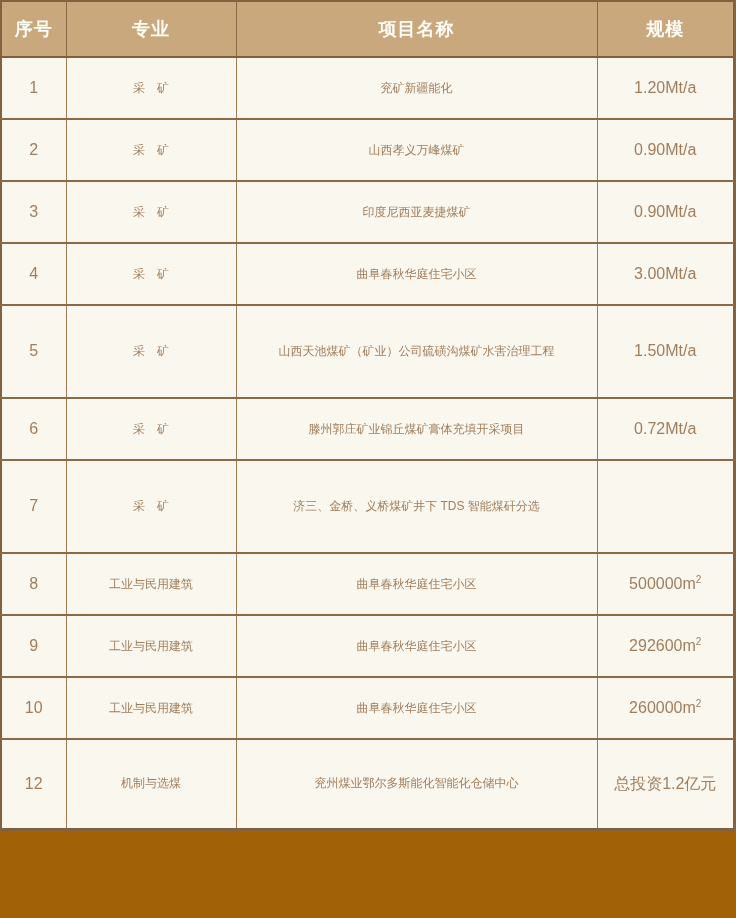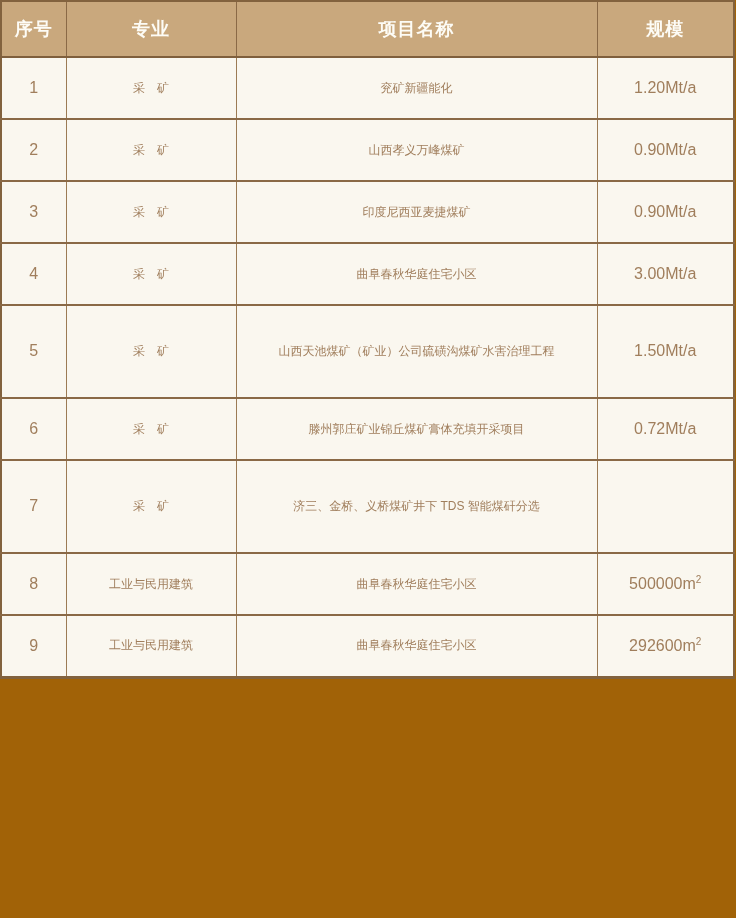--- a/index.html
+++ b/index.html
@@ -126,15 +126,27 @@
         <td class="major">工业与民用建筑</td>
         <td class="name">曲阜春秋华庭住宅小区</td>
         <td class="scale">500000m<sup>2</sup></td>
       </tr>
       <tr class="r-single">
         <td class="no">9</td>
         <td class="major">工业与民用建筑</td>
         <td class="name">曲阜春秋华庭住宅小区</td>
         <td class="scale">292600m<sup>2</sup></td>
       </tr>
+      <tr class="r-single">
+        <td class="no">10</td>
+        <td class="major">工业与民用建筑</td>
+        <td class="name">曲阜春秋华庭住宅小区</td>
+        <td class="scale">260000m<sup>2</sup></td>
+      </tr>
+      <tr class="r-last">
+        <td class="no">12</td>
+        <td class="major">机制与选煤</td>
+        <td class="name">兖州煤业鄂尔多斯能化智能化仓储中心</td>
+        <td class="scale">总投资1.2亿元</td>
+      </tr>
     </tbody>
   </table>
 </div>
 
 </body></html>

